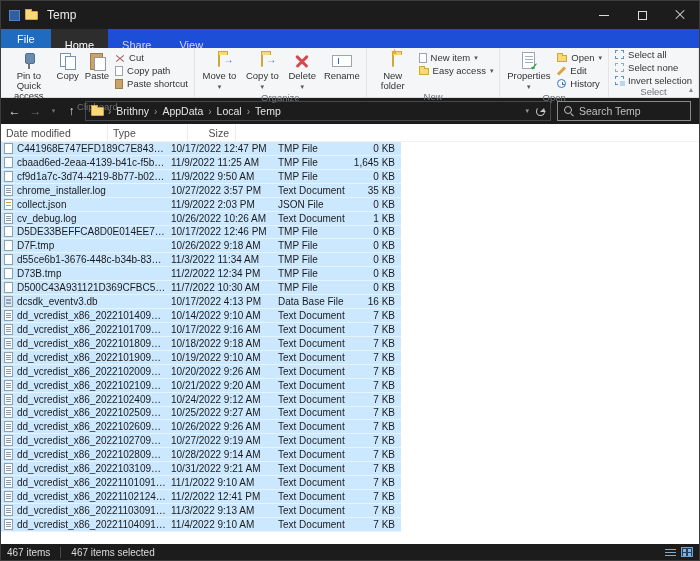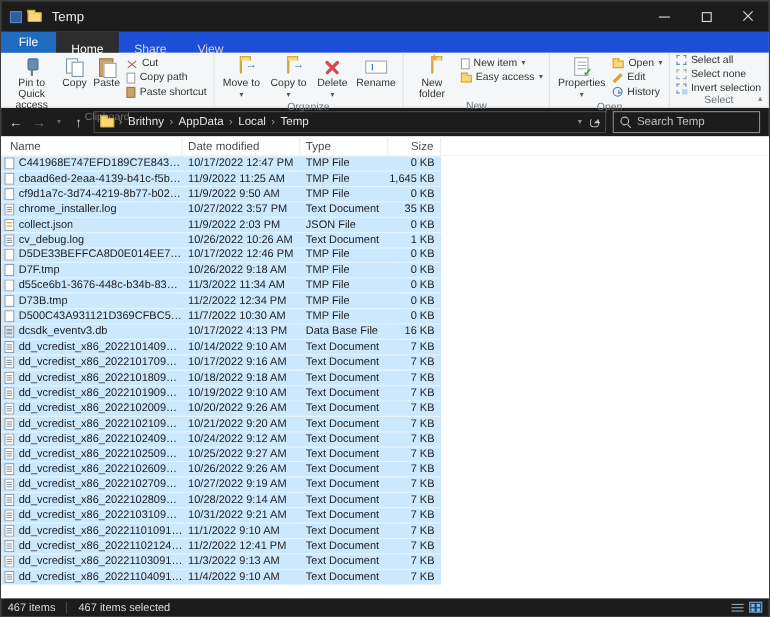--- a/index.html
+++ b/index.html
@@ -339,21 +339,20 @@
         <span class="refresh-icon"></span>
       </span>
     </div>
     <div class="search-field">
       <span class="mag"></span>
       <input class="search-input" placeholder="Search Temp" style="">
     </div>
   </div>
 
   <div class="colhdr">
-    <div class="ch c-name">Name</div>
     <div class="ch c-date">Date modified</div>
     <div class="ch c-type">Type</div>
     <div class="ch c-size ra">Size</div>
   </div>
 
   <div class="filelist" id="file-list">
       <div class="frow">
         <div class="cell c-name">
           <span class="ficon ficon-tmp"></span>
           <span class="ntext">C441968E747EFD189C7E843ED9C5A453C...</span>

